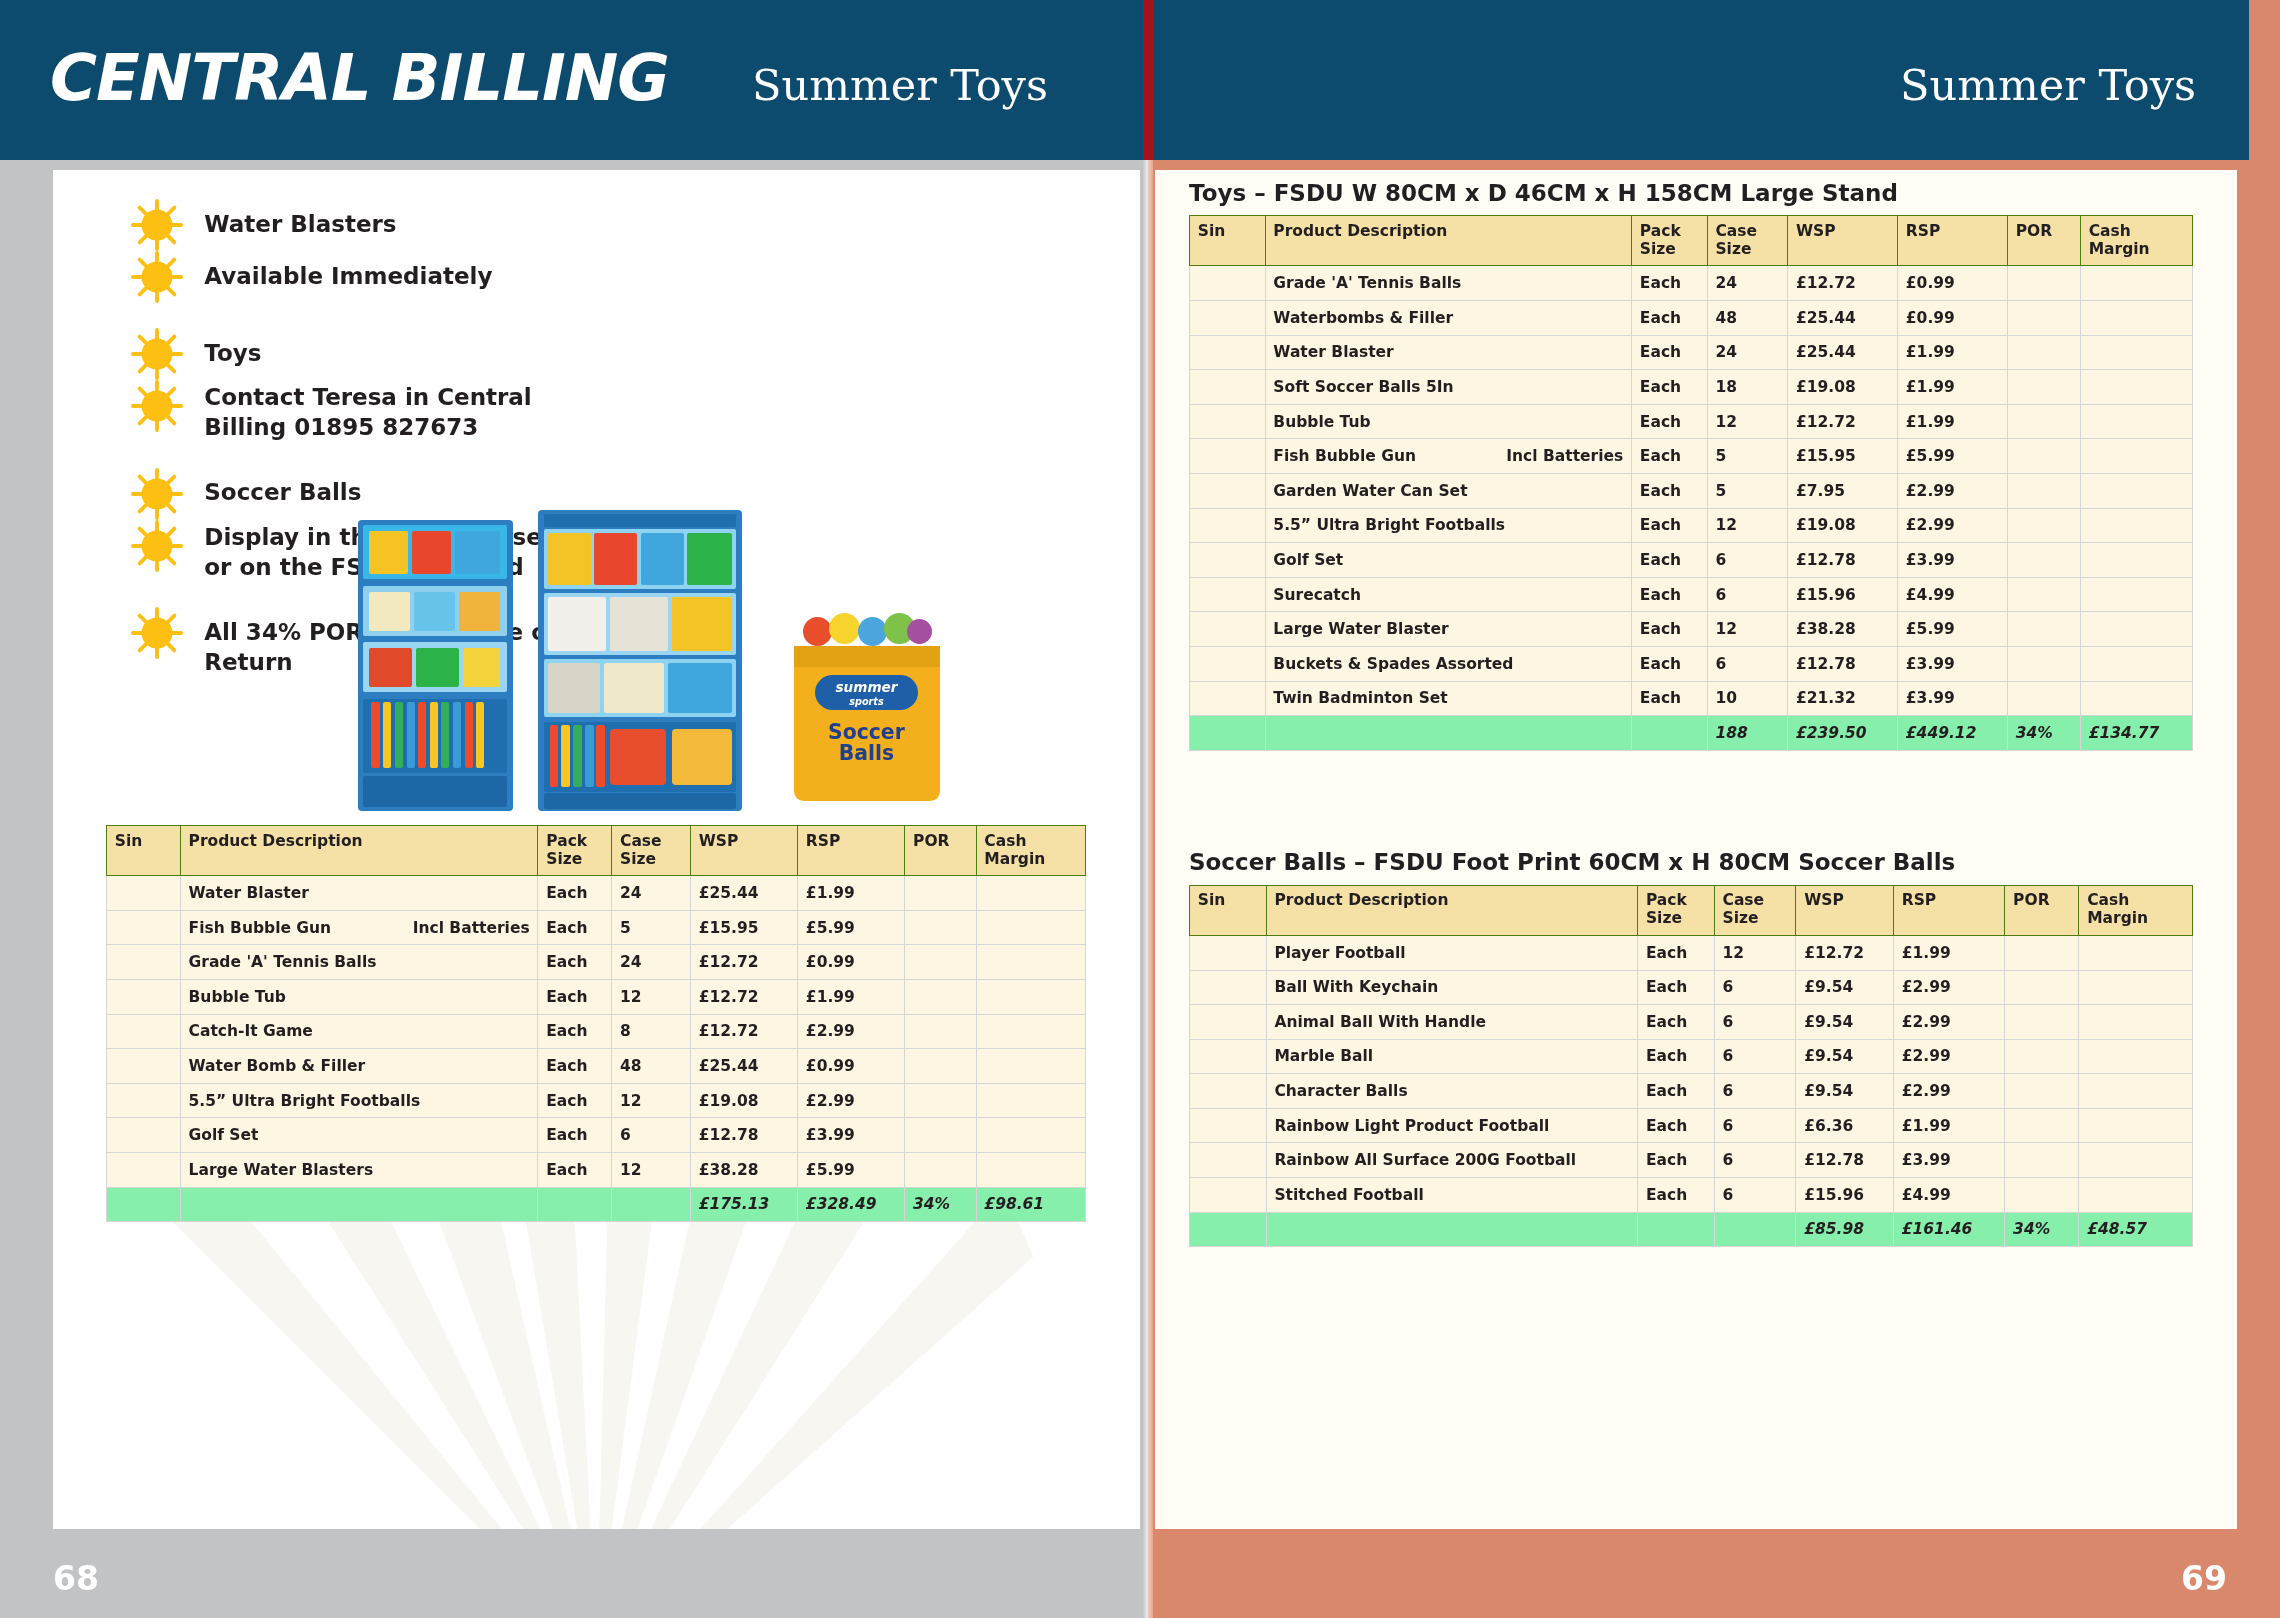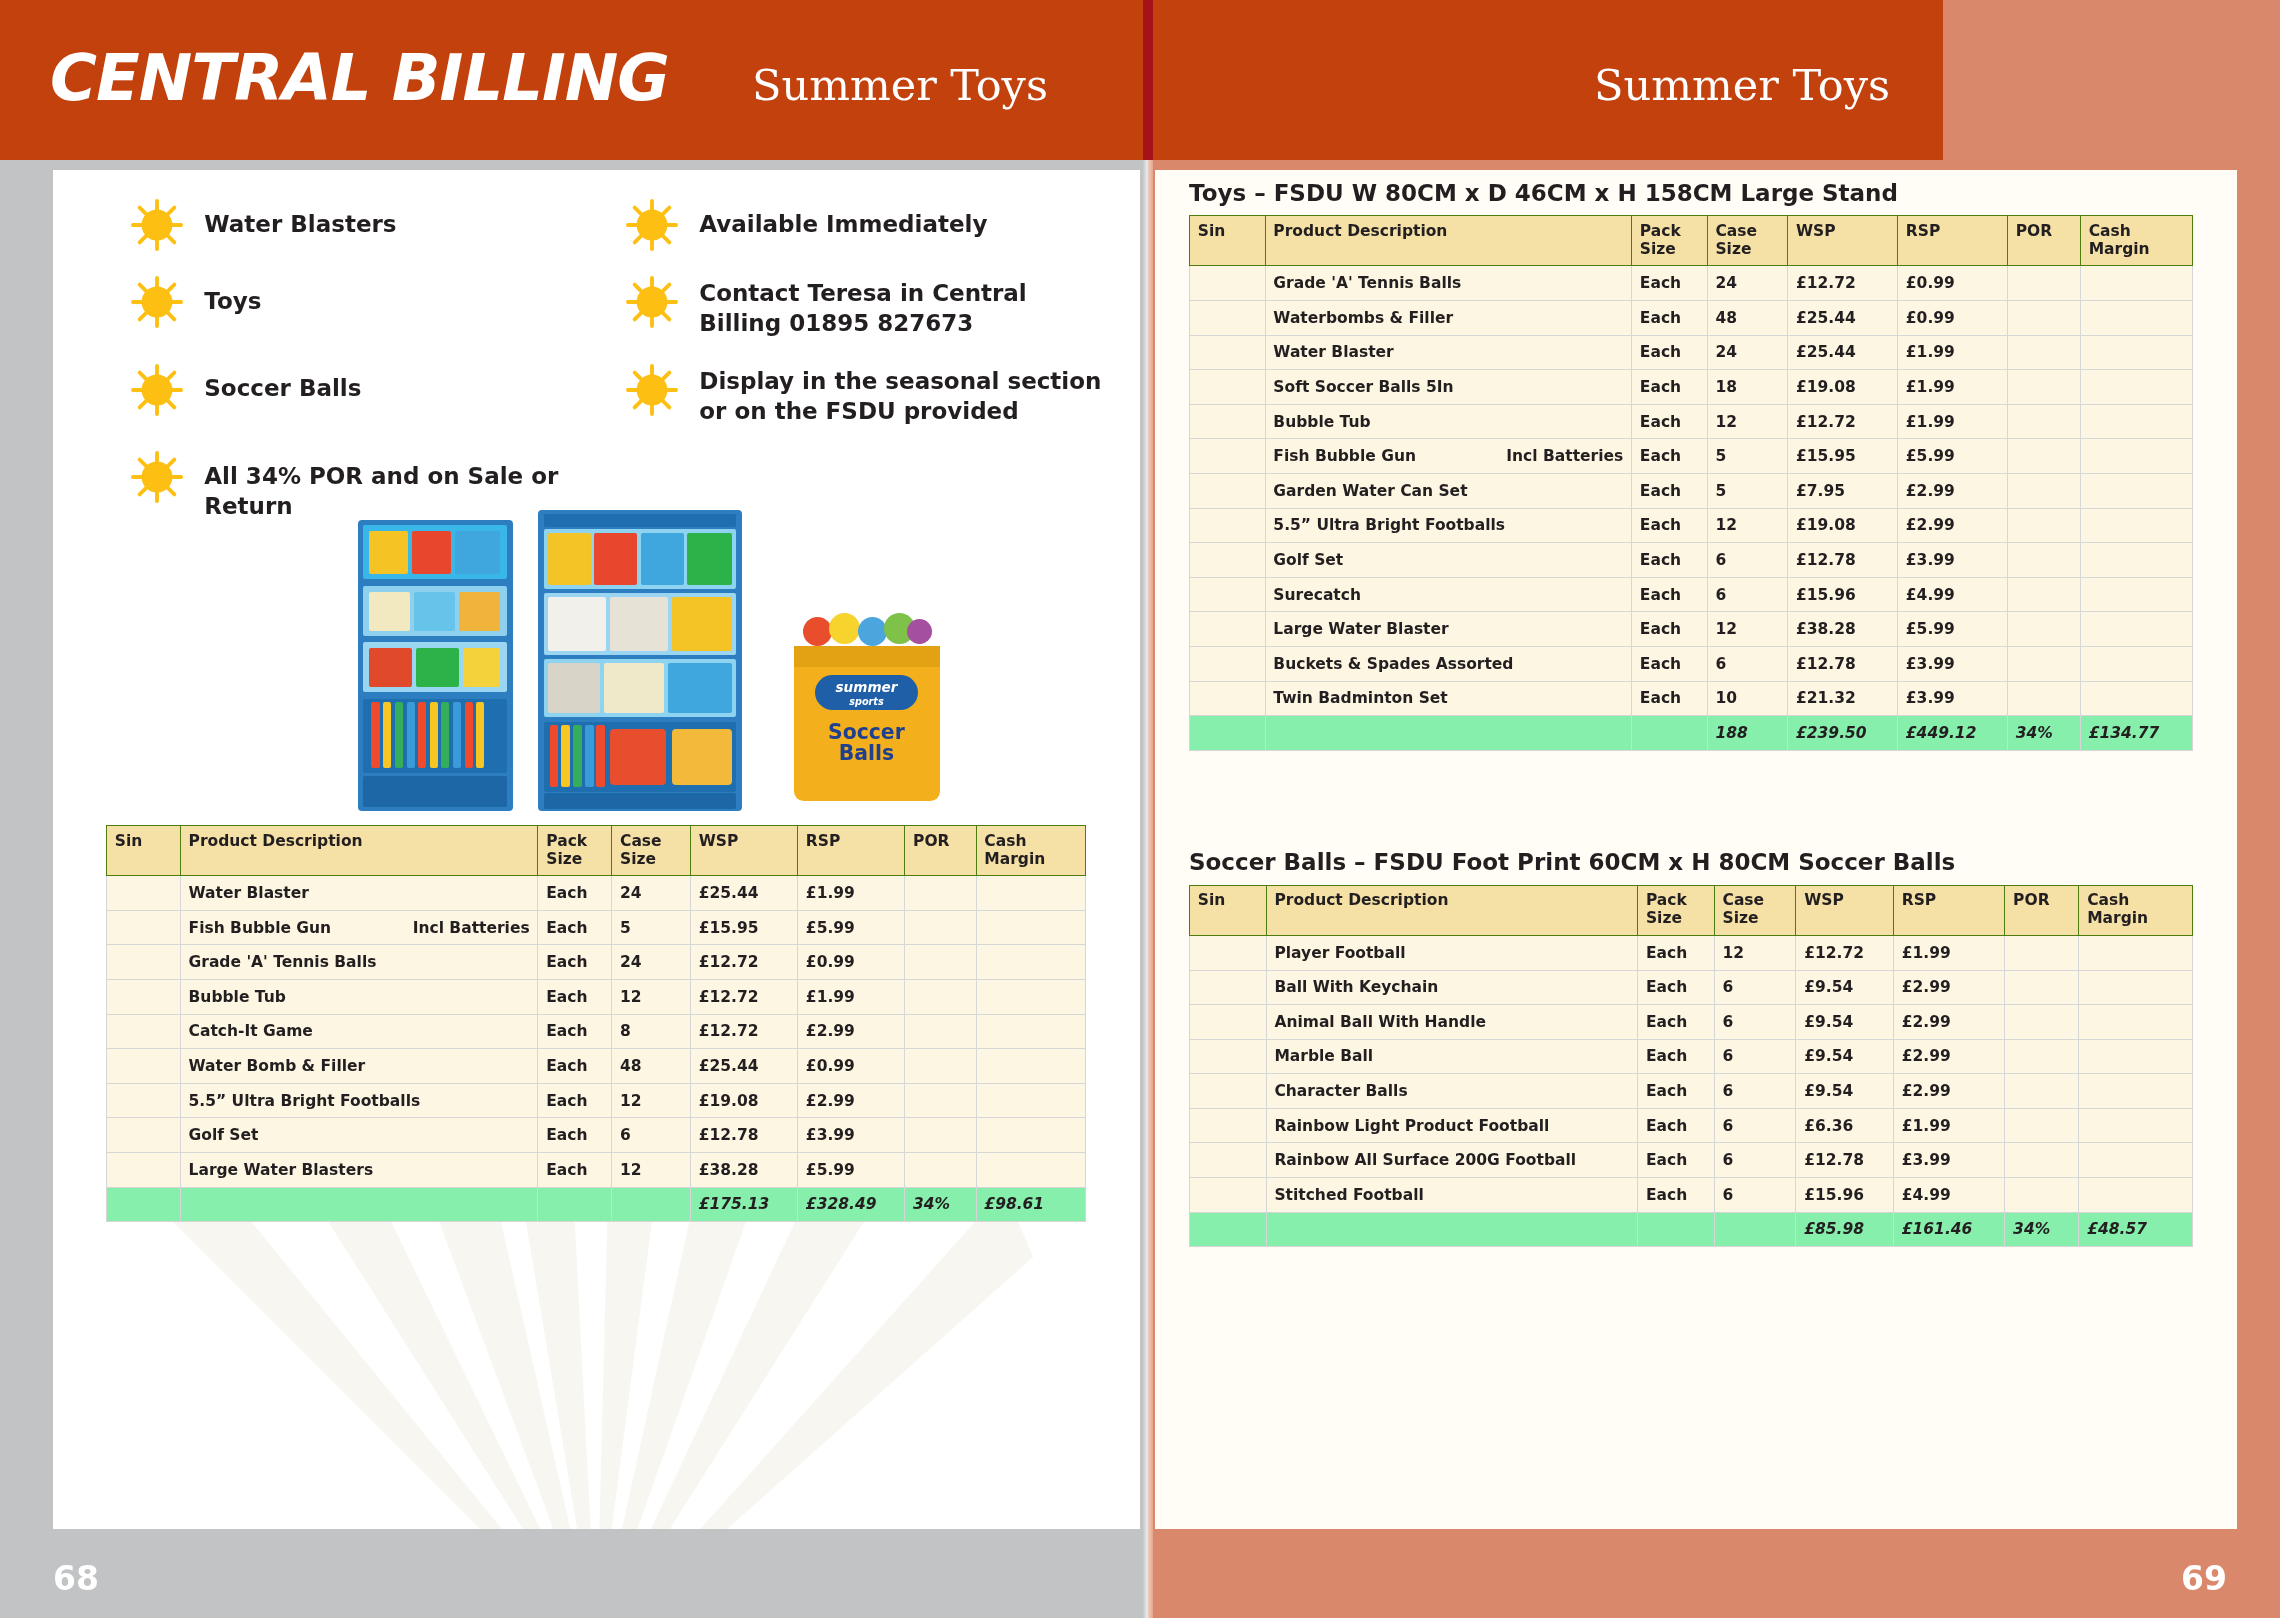--- a/index.html
+++ b/index.html
@@ -14,22 +14,22 @@
   
   .page-bg {
     position: absolute; inset: 0;
     background: linear-gradient(to right, #b9b9bb 0%, #b9b9bb 50%, #d9876a 50%, #d9876a 100%);
   }
   .left-bg  { position: absolute; left:0; top:0; width: 1148px; height: 1619px; background:#c1c3c5; }
   .right-bg { position: absolute; left:1148px; top:0; width: 1132px; height: 1619px; background:#d9886b; }
 
   
   .header-band {
-    position: absolute; left: 0; top: 0; width: 1943px; height: 160px;
-    background: #c2410c;
+    position: absolute; left: 0; top: 0; width: 2249px; height: 160px;
+    background: #0c4a6e;
     padding-left: 20px;
   }
   .header-band .divider {
     position: absolute; left: 1143px; top: 0; width: 9.7px; height: 160px;
     background: #a5121a;
   }
   .header-title {
     position: absolute; left: 50px; top: 41px;
     font-family: "DejaVu Sans", sans-serif;
     font-weight: 700; font-style: italic;
@@ -59,21 +59,21 @@
   }
   
   .rays {
     position: absolute; left: 0; bottom: -116px; width: 1087px; height: 873px;
     opacity: .55;
   }
   .rays svg { width: 100%; height: 100%; }
 
   
   .bullets { position: absolute; left: 78px; top: 29px; width: 990px; }
-  .bullet-row { display: flex; margin-bottom: 25px; }
+  .bullet-row { display: flex; margin-bottom: 25px; flex-direction: column; }
   .bullet-col { width: 495px; display: flex; align-items: flex-start; }
   .sunburst { width: 52px; height: 52px; flex: 0 0 52px; margin-right: 21.3px; position: relative; }
   .sunburst svg { display:block; }
   .bullet-text {
     font-family: "DejaVu Sans", sans-serif;
     font-weight: 700; font-size: 23px; color: #231f20; line-height: 1.32;
     padding-top: 9.7px;
   }
   .bullet-text.two-line { padding-top: 1.9px; }
 

